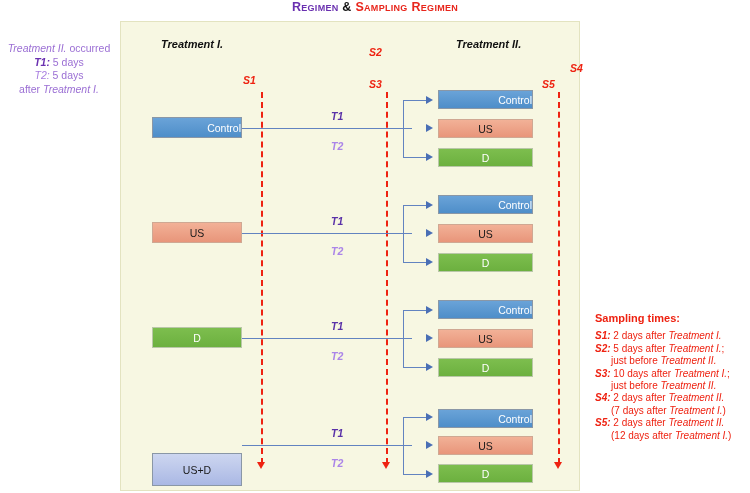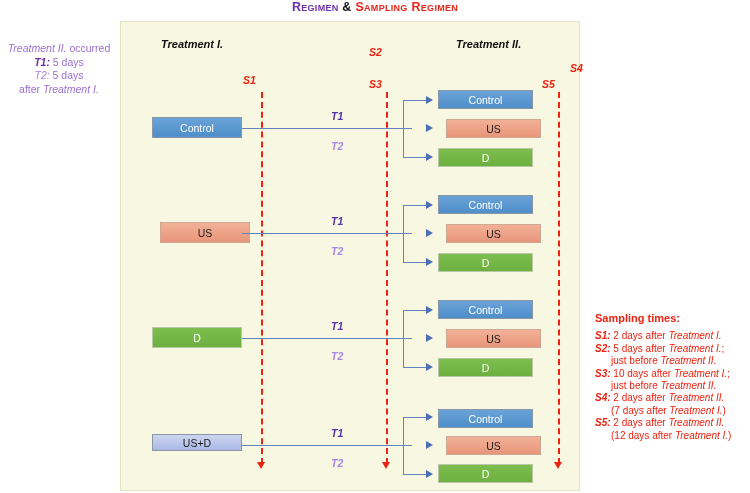--- a/index.html
+++ b/index.html
@@ -108,26 +108,26 @@
     align-items: center;
     justify-content: center;
     font-size: 10.5px;
     border-width: 1px;
     border-style: solid;
   }
   .box-control {
     background: linear-gradient(to bottom, #6aa3d8, #4e8ec9);
     border-color: #8a97a6;
     color: #ffffff;
+    justify-content: flex-end;
   }
   .box-us {
     background: linear-gradient(to bottom, #f2b197, #e8957a);
     border-color: #cfa893;
     color: #1a1a1a;
-    margin-left: 8px;
   }
   .box-d {
     background: linear-gradient(to bottom, #7dbe4e, #6cb03f);
     border-color: #b9c7a8;
     color: #ffffff;
   }
   .box-usd {
     background: linear-gradient(to bottom, #cdd6f0, #aab8e4);
     border-color: #8a97a6;
     color: #1a1a1a;
@@ -285,21 +285,21 @@
   <div class="box box-control" style="left:438px; top:300px; width:95px; height:19px;">
     <span>Control</span>
   </div>
   <div class="box box-us" style="left:438px; top:329px; width:95px; height:19px;">
     <span>US</span>
   </div>
   <div class="box box-d" style="left:438px; top:358px; width:95px; height:19px;">
     <span>D</span>
   </div>
 
-  <div class="box box-usd" style="left:152px; top:434px; width:90px; height:17px;">
+  <div class="box box-usd" style="left:152px; top:453px; width:90px; height:33px;">
     <span>US+D</span>
   </div>
   <div class="hline" style="left:242px; top:445px; width:170px;"></div>
   <div class="vline" style="left:403px; top:417px; height:57px;"></div>
   <div class="hline" style="left:403px; top:417px; width:24px;"></div>
   <div class="hline" style="left:403px; top:474px; width:24px;"></div>
   <div class="arrow-right" style="left:426px; top:413px;"></div>
   <div class="arrow-right" style="left:426px; top:441px;"></div>
   <div class="arrow-right" style="left:426px; top:470px;"></div>
   <div class="t-label t1" style="left:331px; top:427px;">T1</div>

